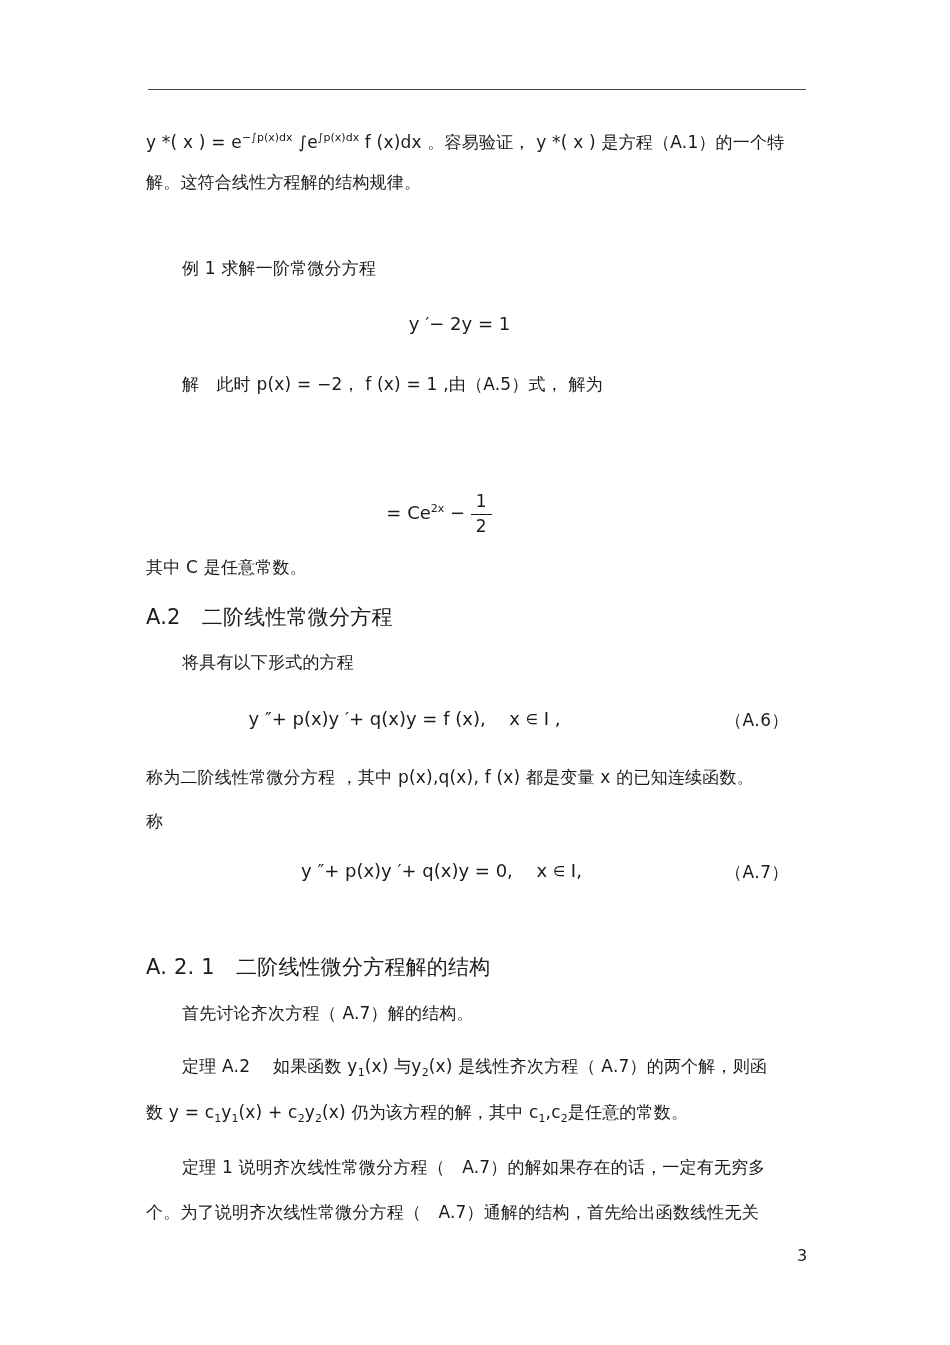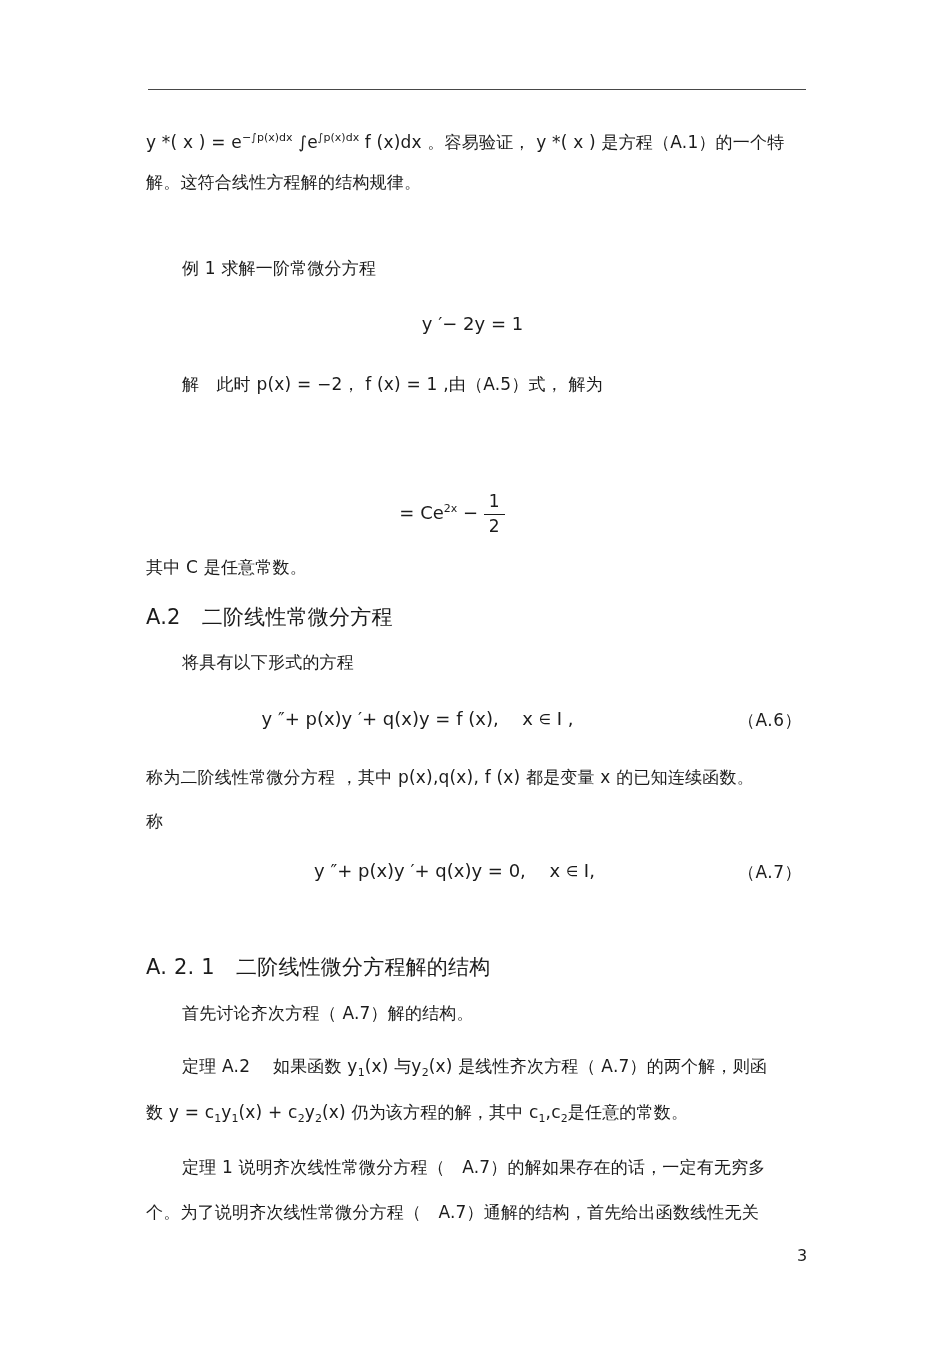--- a/index.html
+++ b/index.html
@@ -14,21 +14,21 @@
   .rule { position:absolute; top:89px; left:148px; width:658px; height:1px; background:#474747; }
 
   .para {
     position:absolute; left:146px;
     font-size:17px; line-height:22px;
     white-space:nowrap; letter-spacing:0.2px;
   }
   .heading { font-size:21px; }
 
   .eqrow {
-    position:absolute; left:141px; width:663px;
+    position:absolute; left:128px; width:663px;
     text-align:center; font-size:18px; line-height:26px;
     white-space:nowrap;
     text-decoration:underline;
   }
   .eq { display:inline-block; }
   .shift { position:relative; left:-30px;margin-left:19px; }
 
   .eqtag { position:absolute; right:2px; top:1px; font-size:17px; letter-spacing:0.5px; }
 
   sup { font-size:11px; vertical-align:7px; letter-spacing:0; }

